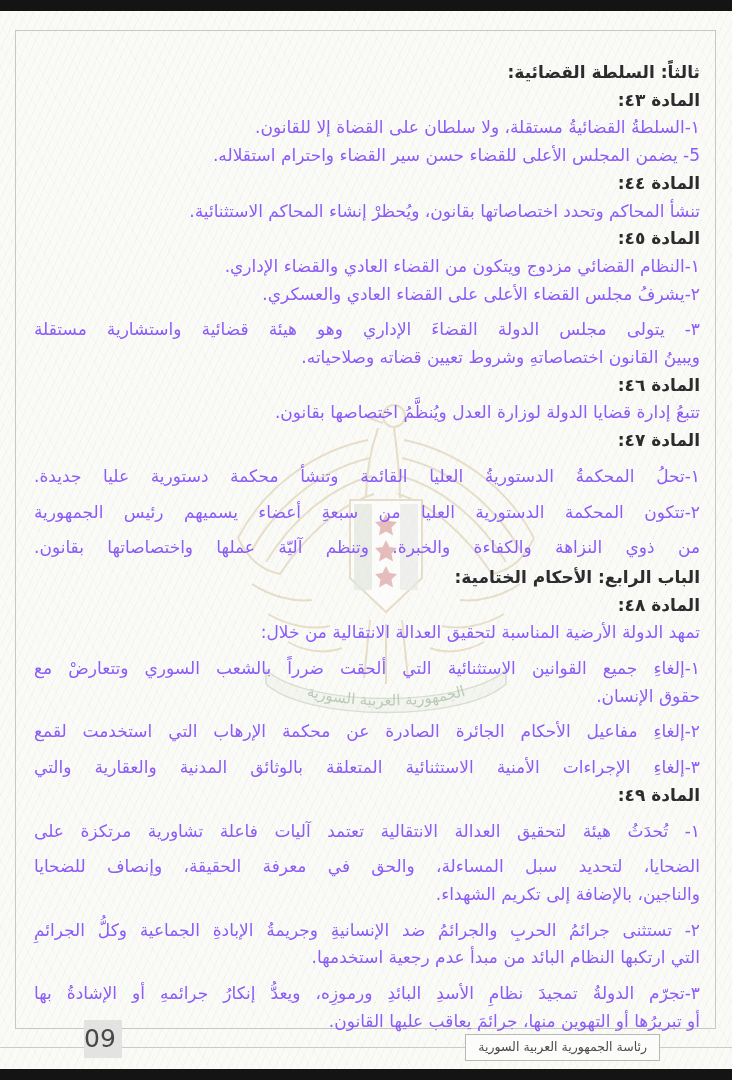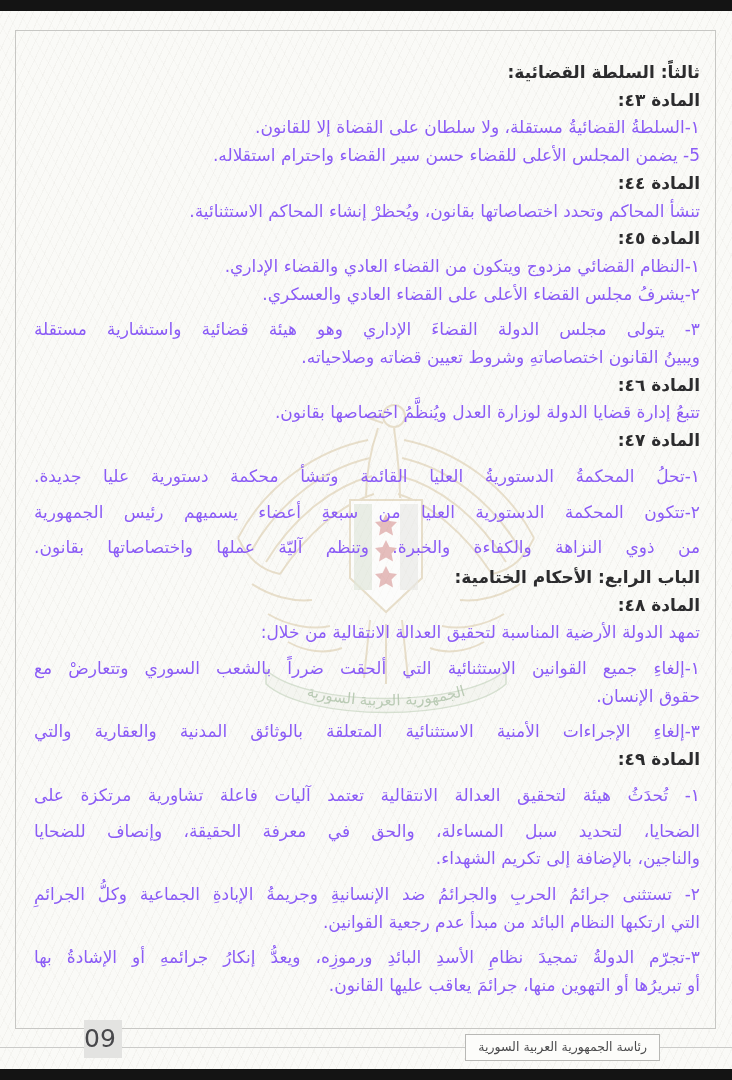--- a/index.html
+++ b/index.html
@@ -122,27 +122,28 @@
     <div class="line">تتبعُ إدارة قضايا الدولة لوزارة العدل ويُنظَّمُ اختصاصها بقانون.</div>
     <div class="line heading">المادة ٤٧:</div>
     <div class="line justify">١-تحلُ المحكمةُ الدستوريةُ العليا القائمة وتنشأ محكمة دستورية عليا جديدة.</div>
     <div class="line justify">٢-تتكون المحكمة الدستورية العليا من سبعةِ أعضاء يسميهم رئيس الجمهورية</div>
     <div class="line justify">من ذوي النزاهة والكفاءة والخبرة. وتنظم آليّة عملها واختصاصاتها بقانون.</div>
     <div class="line heading space-before">الباب الرابع: الأحكام الختامية:</div>
     <div class="line heading">المادة ٤٨:</div>
     <div class="line">تمهد الدولة الأرضية المناسبة لتحقيق العدالة الانتقالية من خلال:</div>
     <div class="line justify">١-إلغاءِ جميع القوانين الاستثنائية التي ألحقت ضرراً بالشعب السوري وتتعارضْ مع</div>
     <div class="line">حقوق الإنسان.</div>
+    <div class="line justify">٢-إلغاءِ مفاعيل الأحكام الجائرة الصادرة عن محكمة الإرهاب التي استخدمت لقمع</div>
     <div class="line justify">٣-إلغاءِ الإجراءات الأمنية الاستثنائية المتعلقة بالوثائق المدنية والعقارية والتي</div>
     <div class="line heading">المادة ٤٩:</div>
     <div class="line justify">١- تُحدَثُ هيئة لتحقيق العدالة الانتقالية تعتمد آليات فاعلة تشاورية مرتكزة على</div>
     <div class="line justify">الضحايا، لتحديد سبل المساءلة، والحق في معرفة الحقيقة، وإنصاف للضحايا</div>
     <div class="line">والناجين، بالإضافة إلى تكريم الشهداء.</div>
     <div class="line justify">٢- تستثنى جرائمُ الحربِ والجرائمُ ضد الإنسانيةِ وجريمةُ الإبادةِ الجماعية وكلُّ الجرائمِ</div>
-    <div class="line">التي ارتكبها النظام البائد من مبدأ عدم رجعية القوانين.</div>
+    <div class="line">التي ارتكبها النظام البائد من مبدأ عدم رجعية استخدمها.</div>
     <div class="line justify">٣-تجرّم الدولةُ تمجيدَ نظامِ الأسدِ البائدِ ورموزِه، ويعدُّ إنكارُ جرائمهِ أو الإشادةُ بها</div>
     <div class="line">أو تبريرُها أو التهوين منها، جرائمَ يعاقب عليها القانون.</div>
   </div>
 
 <div class="footer-line"></div>
 <div class="page-number">09</div>
 <div class="footer-label">رئاسة الجمهورية العربية السورية</div>
 <div class="bar bottom"></div>
 
 </body></html>

